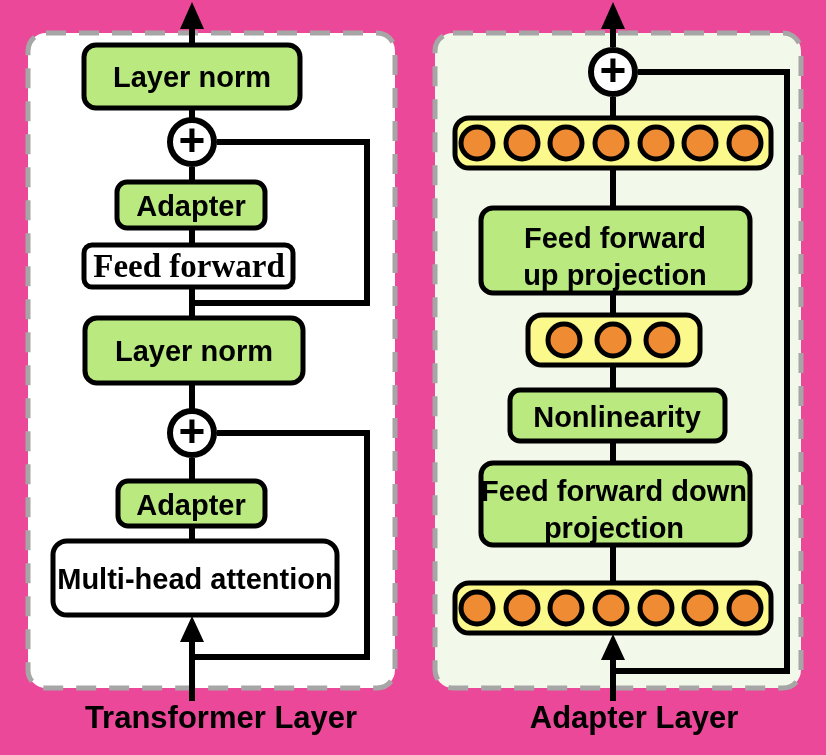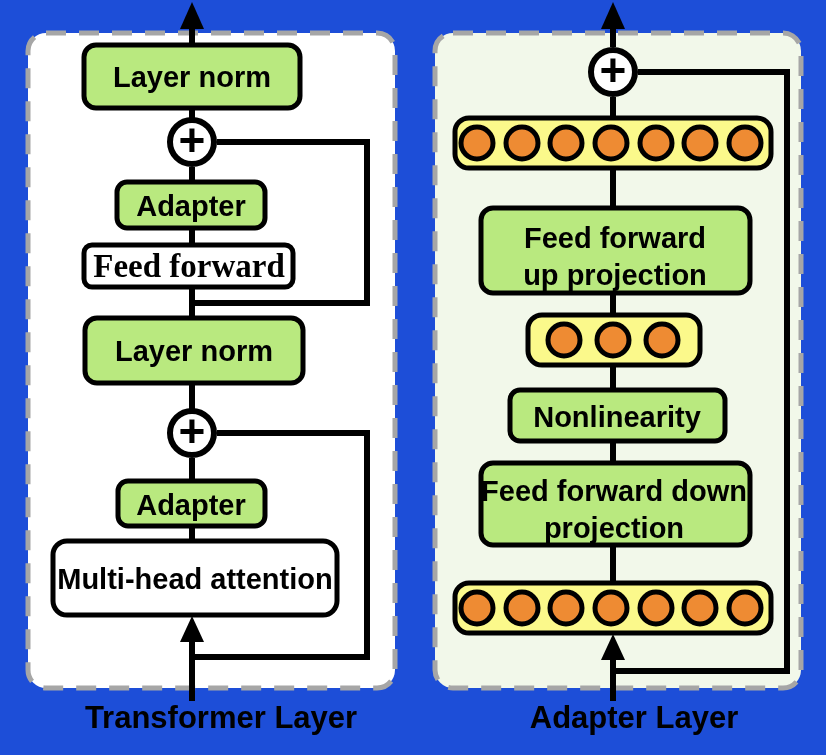--- a/index.html
+++ b/index.html
@@ -4,21 +4,21 @@
 <style>
   html, body {
     margin: 0;
     padding: 0;
     background: #ffffff;
   }
   .canvas {
     width: 826px;
     height: 755px;
     position: relative;
-    background: #1d4ed8;
+    background: #ec4899;
     font-family: "Liberation Sans", sans-serif;
   }
   svg { display: block; }
   text {
     fill: #000000;
     font-weight: bold;
     font-family: "Liberation Sans", sans-serif;
   }
   .box-label   { font-size: 29px; }
   .serif-label { font-family: "Liberation Serif", serif; font-size: 33px; }

